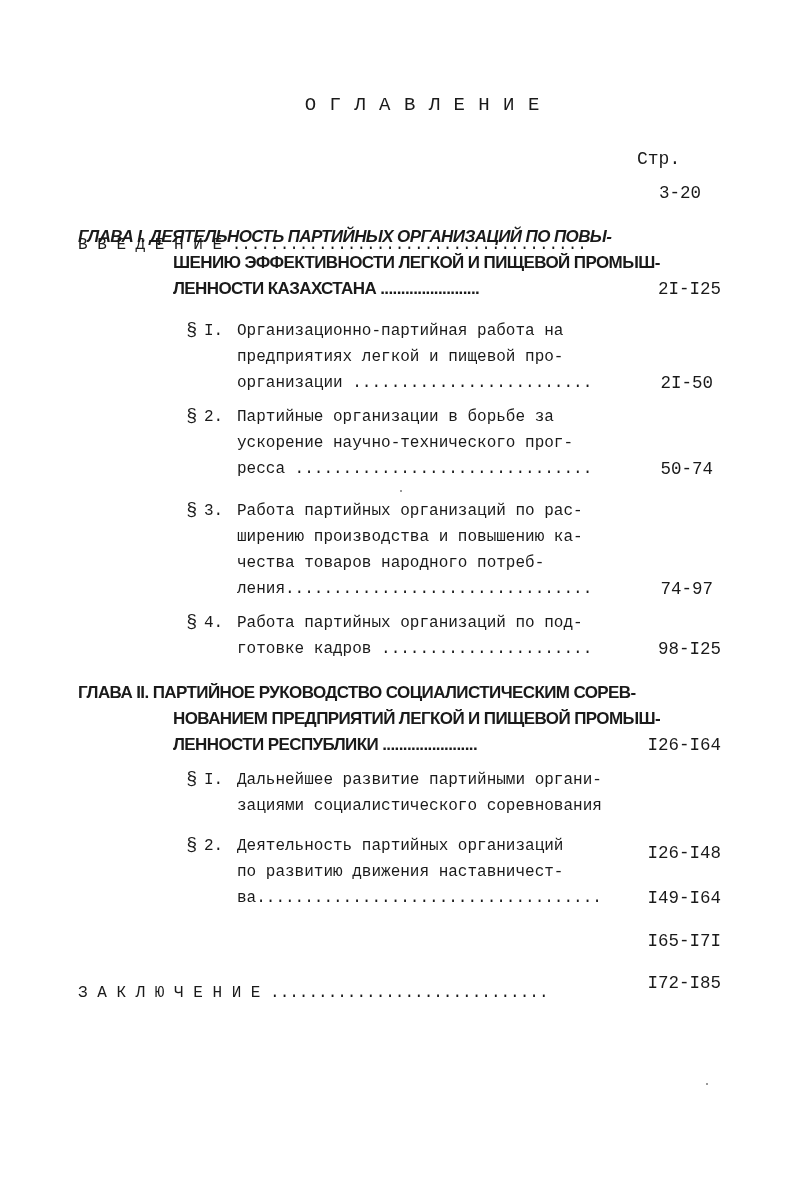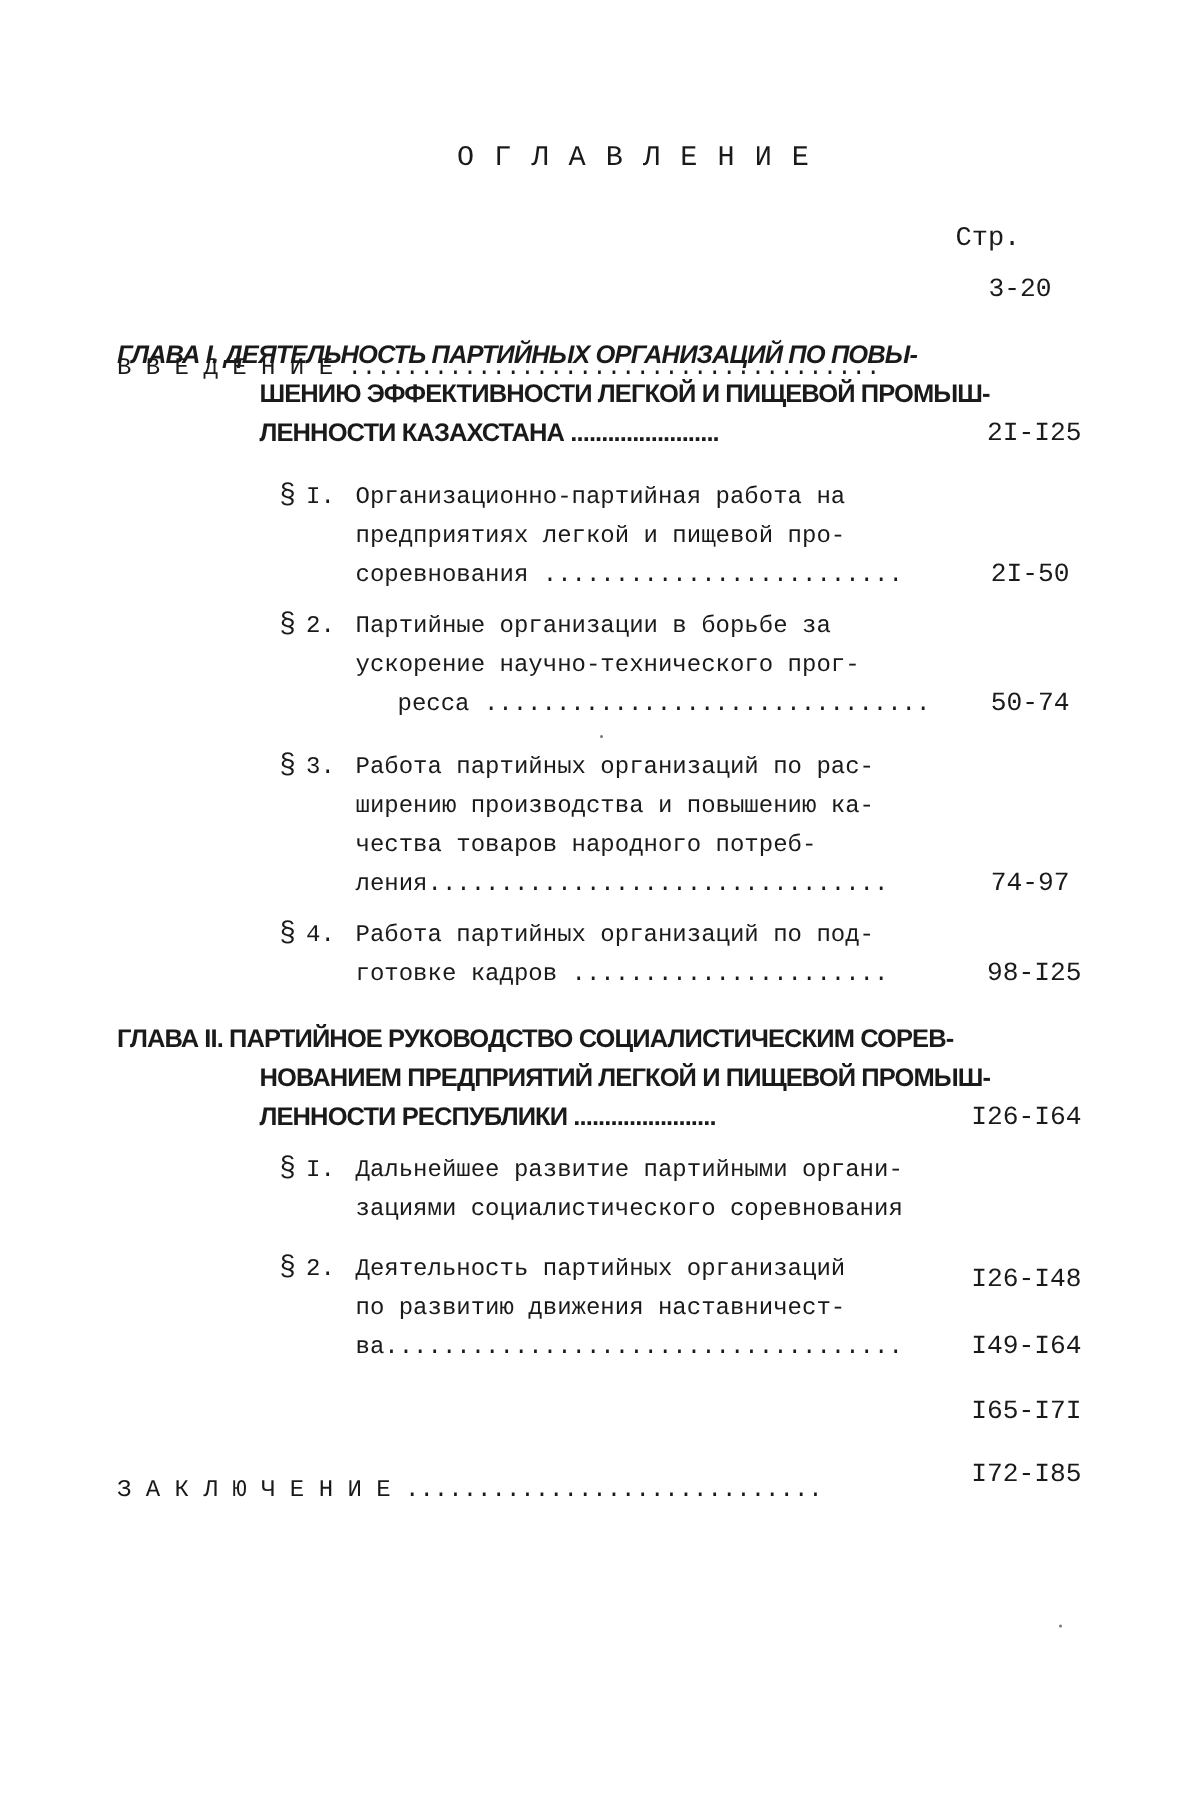--- a/index.html
+++ b/index.html
@@ -89,30 +89,30 @@
     <div class="row caps" style="top:224px; left:78px;font-style:italic;">ГЛАВА I. ДЕЯТЕЛЬНОСТЬ ПАРТИЙНЫХ ОРГАНИЗАЦИЙ ПО ПОВЫ-</div>
     <div class="row caps" style="top:250px; left:173px;">ШЕНИЮ ЭФФЕКТИВНОСТИ ЛЕГКОЙ И ПИЩЕВОЙ ПРОМЫШ-</div>
     <div class="row caps" style="top:276px; left:173px;">ЛЕННОСТИ КАЗАХСТАНА ........................</div>
     <div class="num" style="top:276px; right:72px;">2I-I25</div>
 
     <div>
       <span class="sect-sign" style="top:317px; left:186px;">§</span>
       <span class="row" style="top:318px; left:204px;">I.</span>
       <div class="row" style="top:318px; left:237px;text-align:center;">Организационно-партийная работа на</div>
       <div class="row" style="top:344px; left:237px;">предприятиях легкой и пищевой про-</div>
-      <div class="row" style="top:370px; left:237px;">соревнования .........................</div>
+      <div class="row" style="top:370px; left:237px;">организации .........................</div>
       <div class="num" style="top:370px; right:80px;">2I-50</div>
     </div>
 
     <div>
       <span class="sect-sign" style="top:403px; left:186px;">§</span>
       <span class="row" style="top:404px; left:204px;">2.</span>
       <div class="row" style="top:404px; left:237px;">Партийные организации в борьбе за</div>
       <div class="row" style="top:430px; left:237px;">ускорение научно-технического прог-</div>
-      <div class="row" style="top:456px; left:237px;margin-left:28px;">ресса ...............................</div>
+      <div class="row" style="top:456px; left:237px;">ресса ...............................</div>
       <div class="num" style="top:456px; right:80px;">50-74</div>
     </div>
 
     <div>
       <span class="sect-sign" style="top:497px; left:186px;">§</span>
       <span class="row" style="top:498px; left:204px;">3.</span>
       <div class="row" style="top:498px; left:237px;">Работа партийных организаций по рас-</div>
       <div class="row" style="top:524px; left:237px;">ширению производства и повышению ка-</div>
       <div class="row" style="top:550px; left:237px;">чества товаров народного потреб-</div>
       <div class="row" style="top:576px; left:237px;">ления................................</div>

